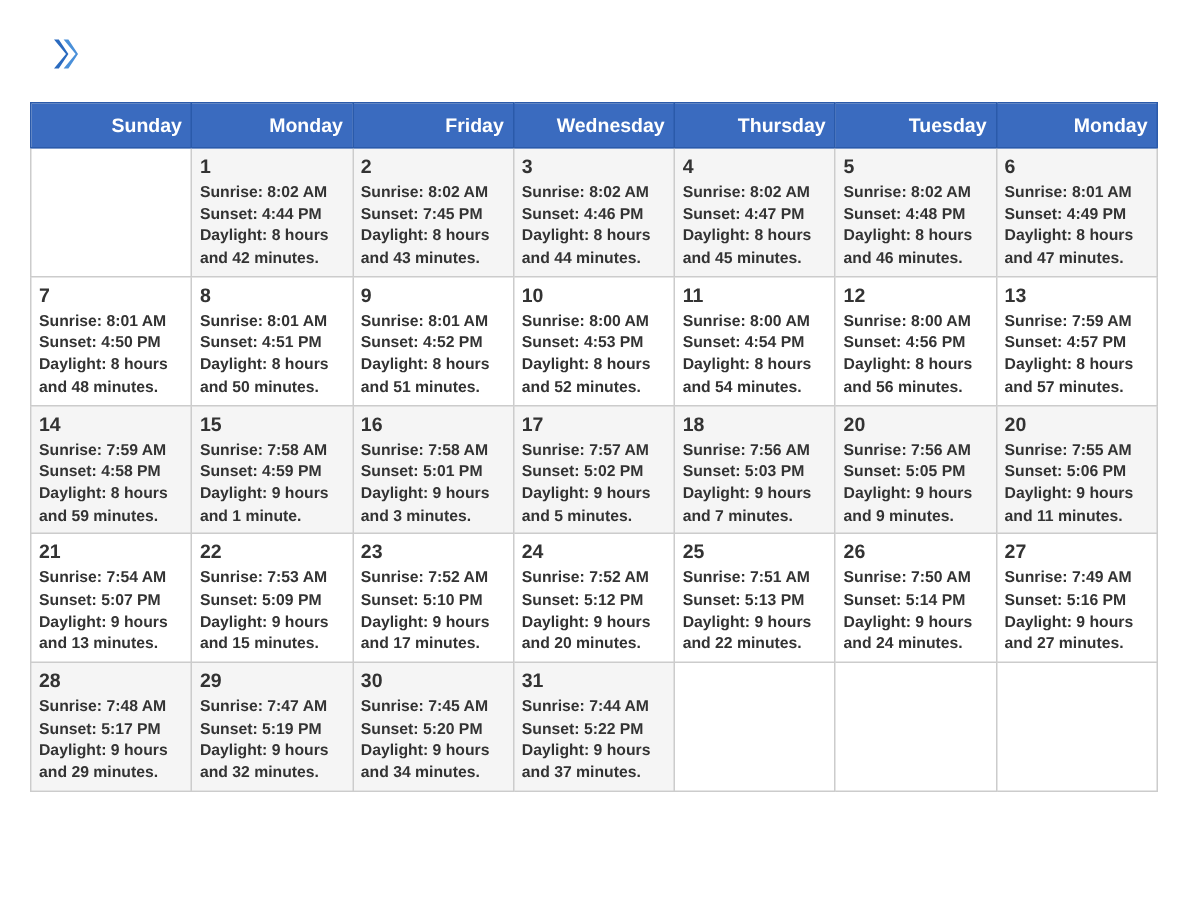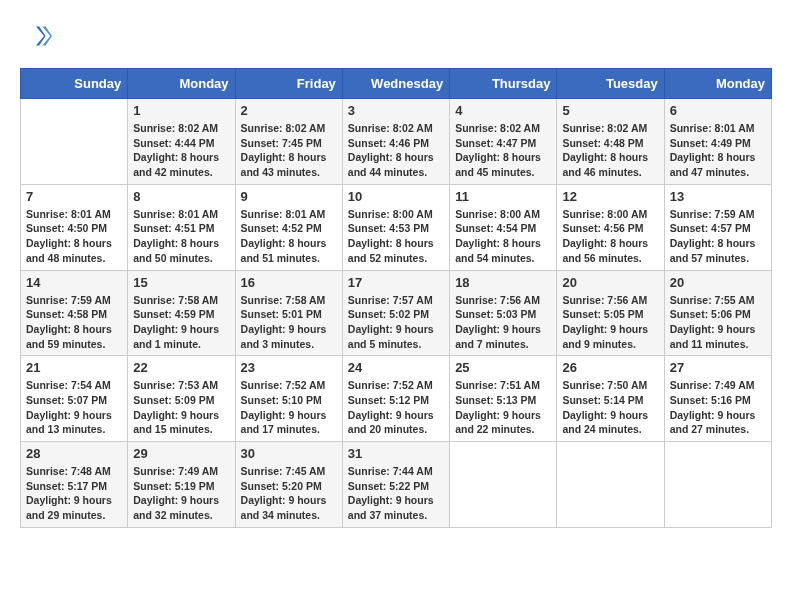--- a/index.html
+++ b/index.html
@@ -324,21 +324,21 @@
       <tr>
         <td>
           <span class="day-number">28</span>
           <div class="day-info">Sunrise: 7:48 AM
 Sunset: 5:17 PM
 Daylight: 9 hours
 and 29 minutes.</div>
         </td>
         <td>
           <span class="day-number">29</span>
-          <div class="day-info">Sunrise: 7:49 AM
+          <div class="day-info">Sunrise: 7:47 AM
 Sunset: 5:19 PM
 Daylight: 9 hours
 and 32 minutes.</div>
         </td>
         <td>
           <span class="day-number">30</span>
           <div class="day-info">Sunrise: 7:45 AM
 Sunset: 5:20 PM
 Daylight: 9 hours
 and 34 minutes.</div>

